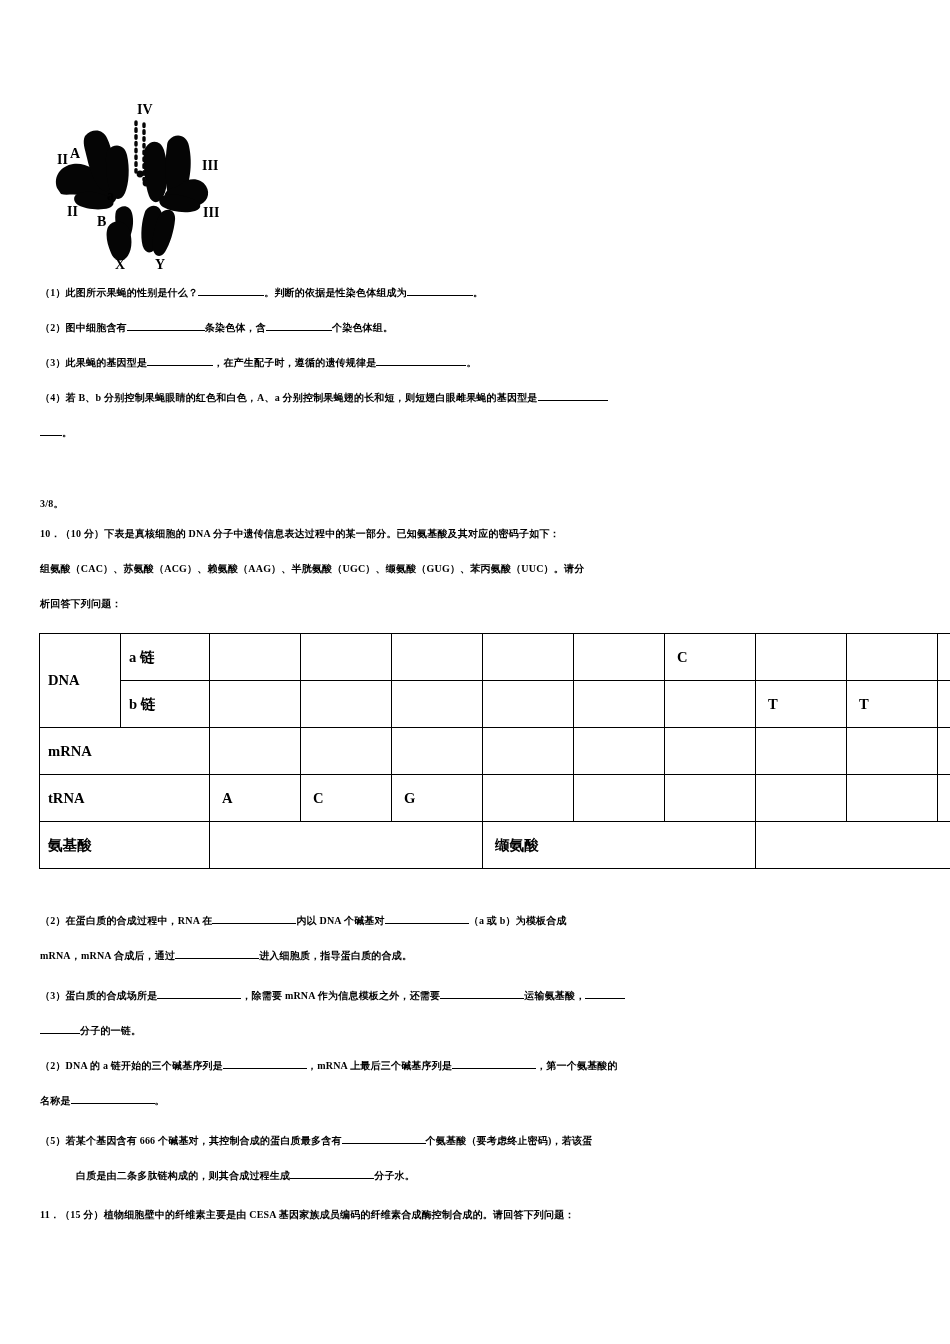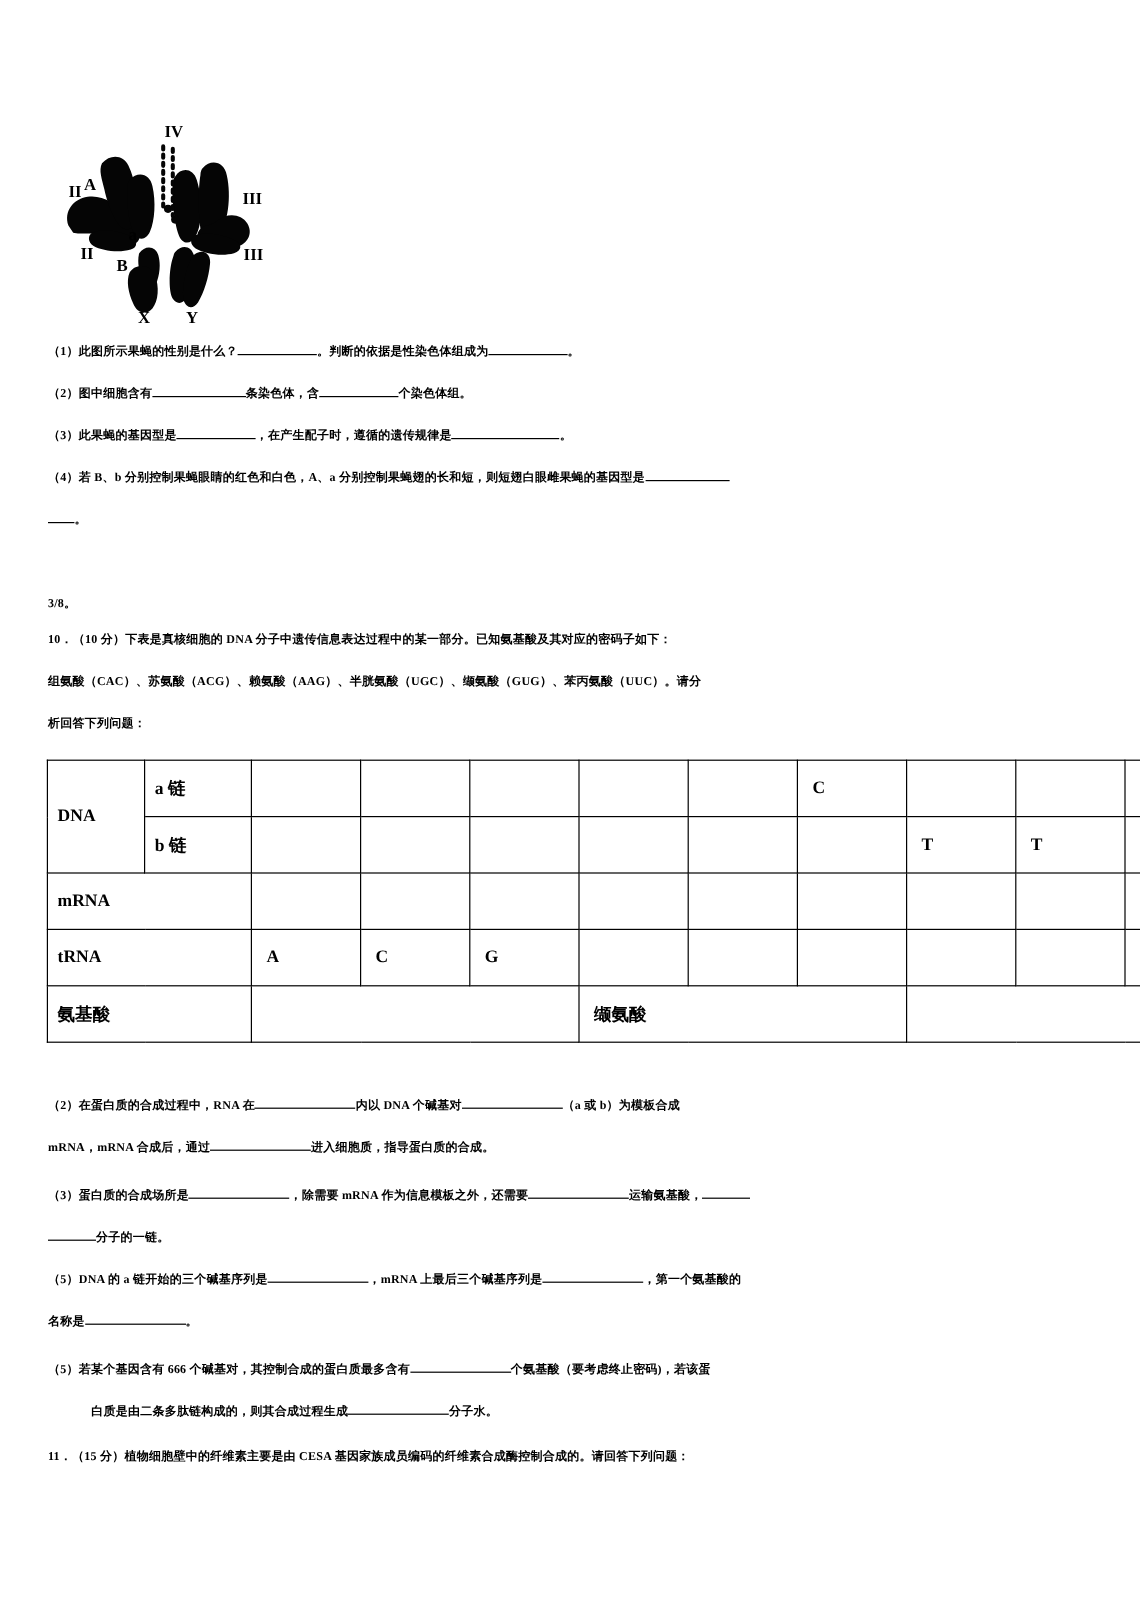--- a/index.html
+++ b/index.html
@@ -228,21 +228,21 @@
   </div>
 
   <div class="q-line" style="left:40px; top:988px;">
     <span>（3）蛋白质的合成场所是</span><span class="blank b84"></span><span>，除需要 mRNA 作为信息模板之外，还需要</span><span class="blank b84"></span><span>运输氨基酸，</span><span class="blank b40"></span>
   </div>
   <div class="q-line" style="left:40px; top:1023px;">
     <span class="blank b40"></span><span>分子的一链。</span>
   </div>
 
   <div class="q-line" style="left:40px; top:1058px;">
-    <span>（5）DNA 的 a 链开始的三个碱基序列是</span><span class="blank b84"></span><span>，mRNA 上最后三个碱基序列是</span><span class="blank b84"></span><span>，第一个氨基酸的</span>
+    <span>（2）DNA 的 a 链开始的三个碱基序列是</span><span class="blank b84"></span><span>，mRNA 上最后三个碱基序列是</span><span class="blank b84"></span><span>，第一个氨基酸的</span>
   </div>
   <div class="q-line" style="left:40px; top:1093px;">
     <span>名称是</span><span class="blank b84"></span><span>。</span>
   </div>
 
   <div class="q-line" style="left:40px; top:1133px;">
     <span>（5）若某个基因含有 666 个碱基对，其控制合成的蛋白质最多含有</span><span class="blank b84"></span><span>个氨基酸（要考虑终止密码)，若该蛋</span>
   </div>
   <div class="q-line" style="left:40px; top:1168px;padding-left:36px;">
     <span>白质是由二条多肽链构成的，则其合成过程生成</span><span class="blank b84"></span><span>分子水。</span>

